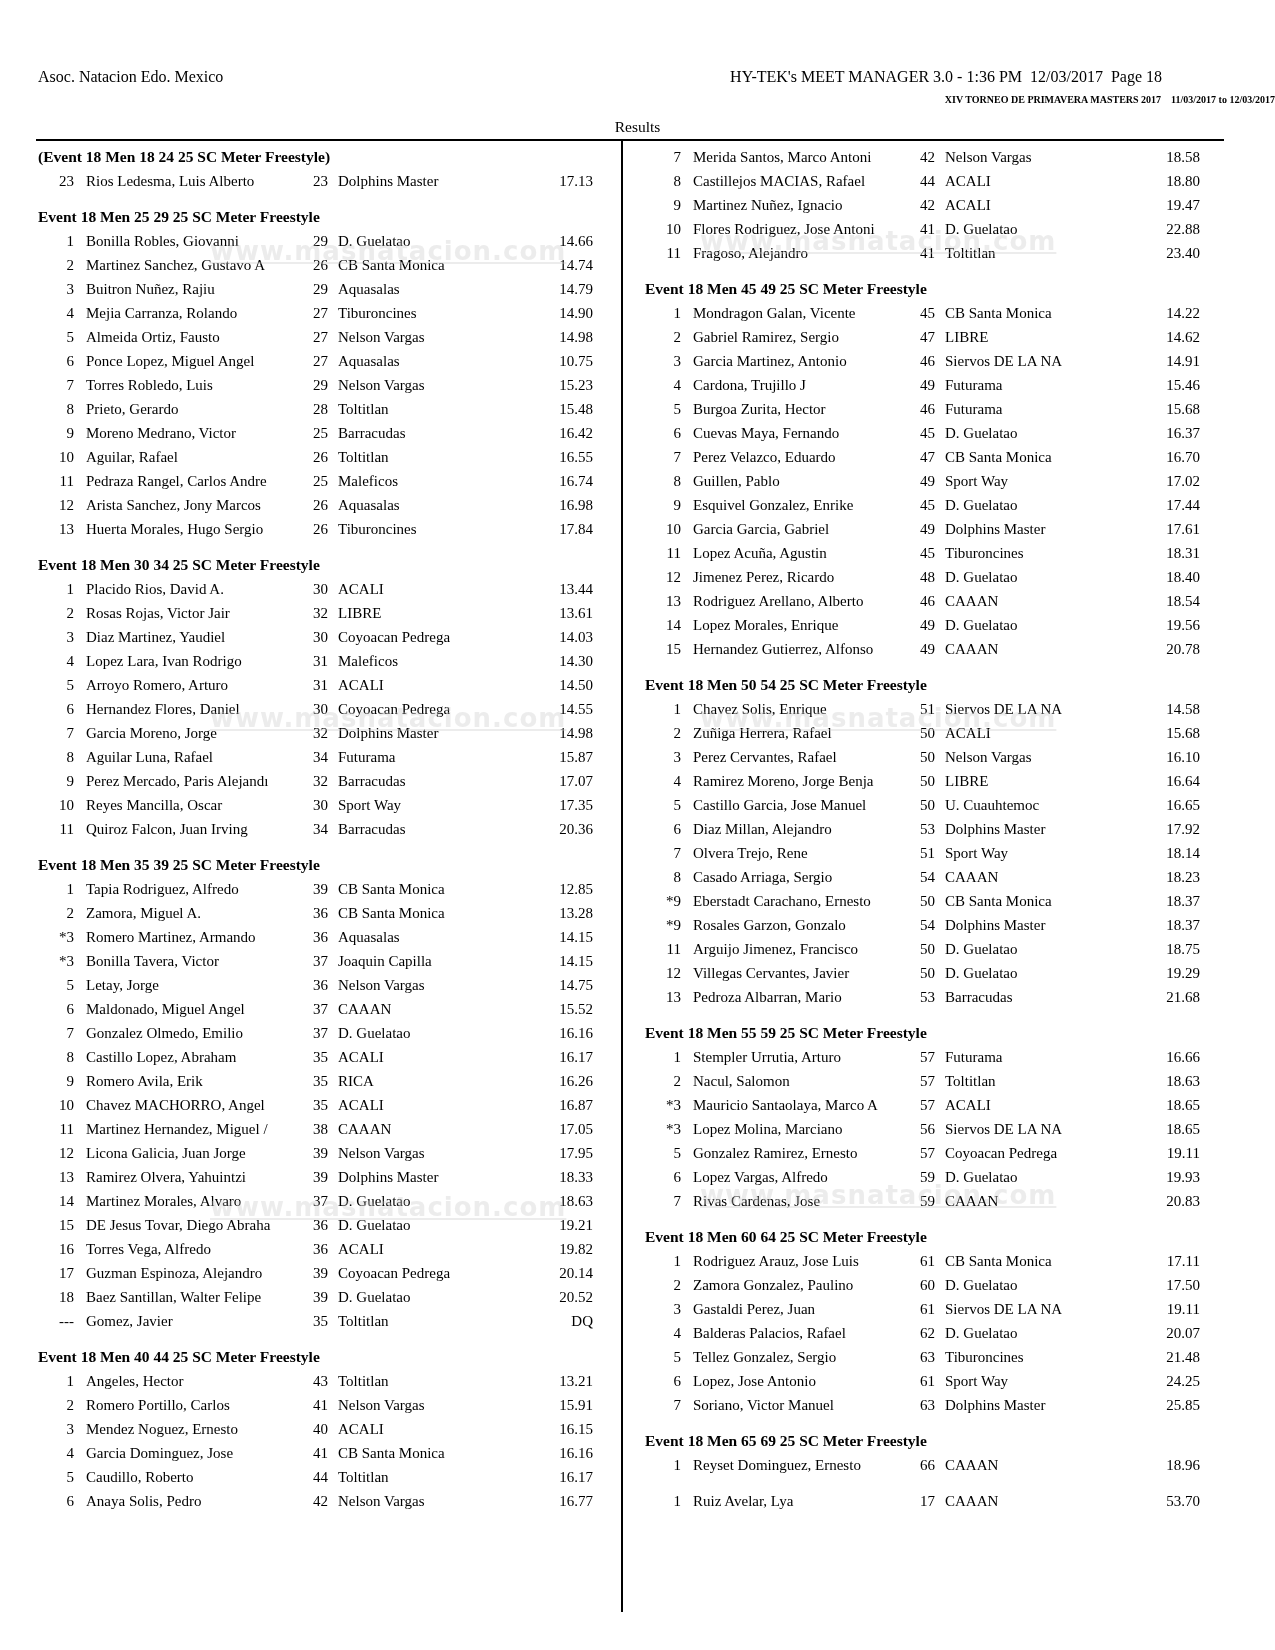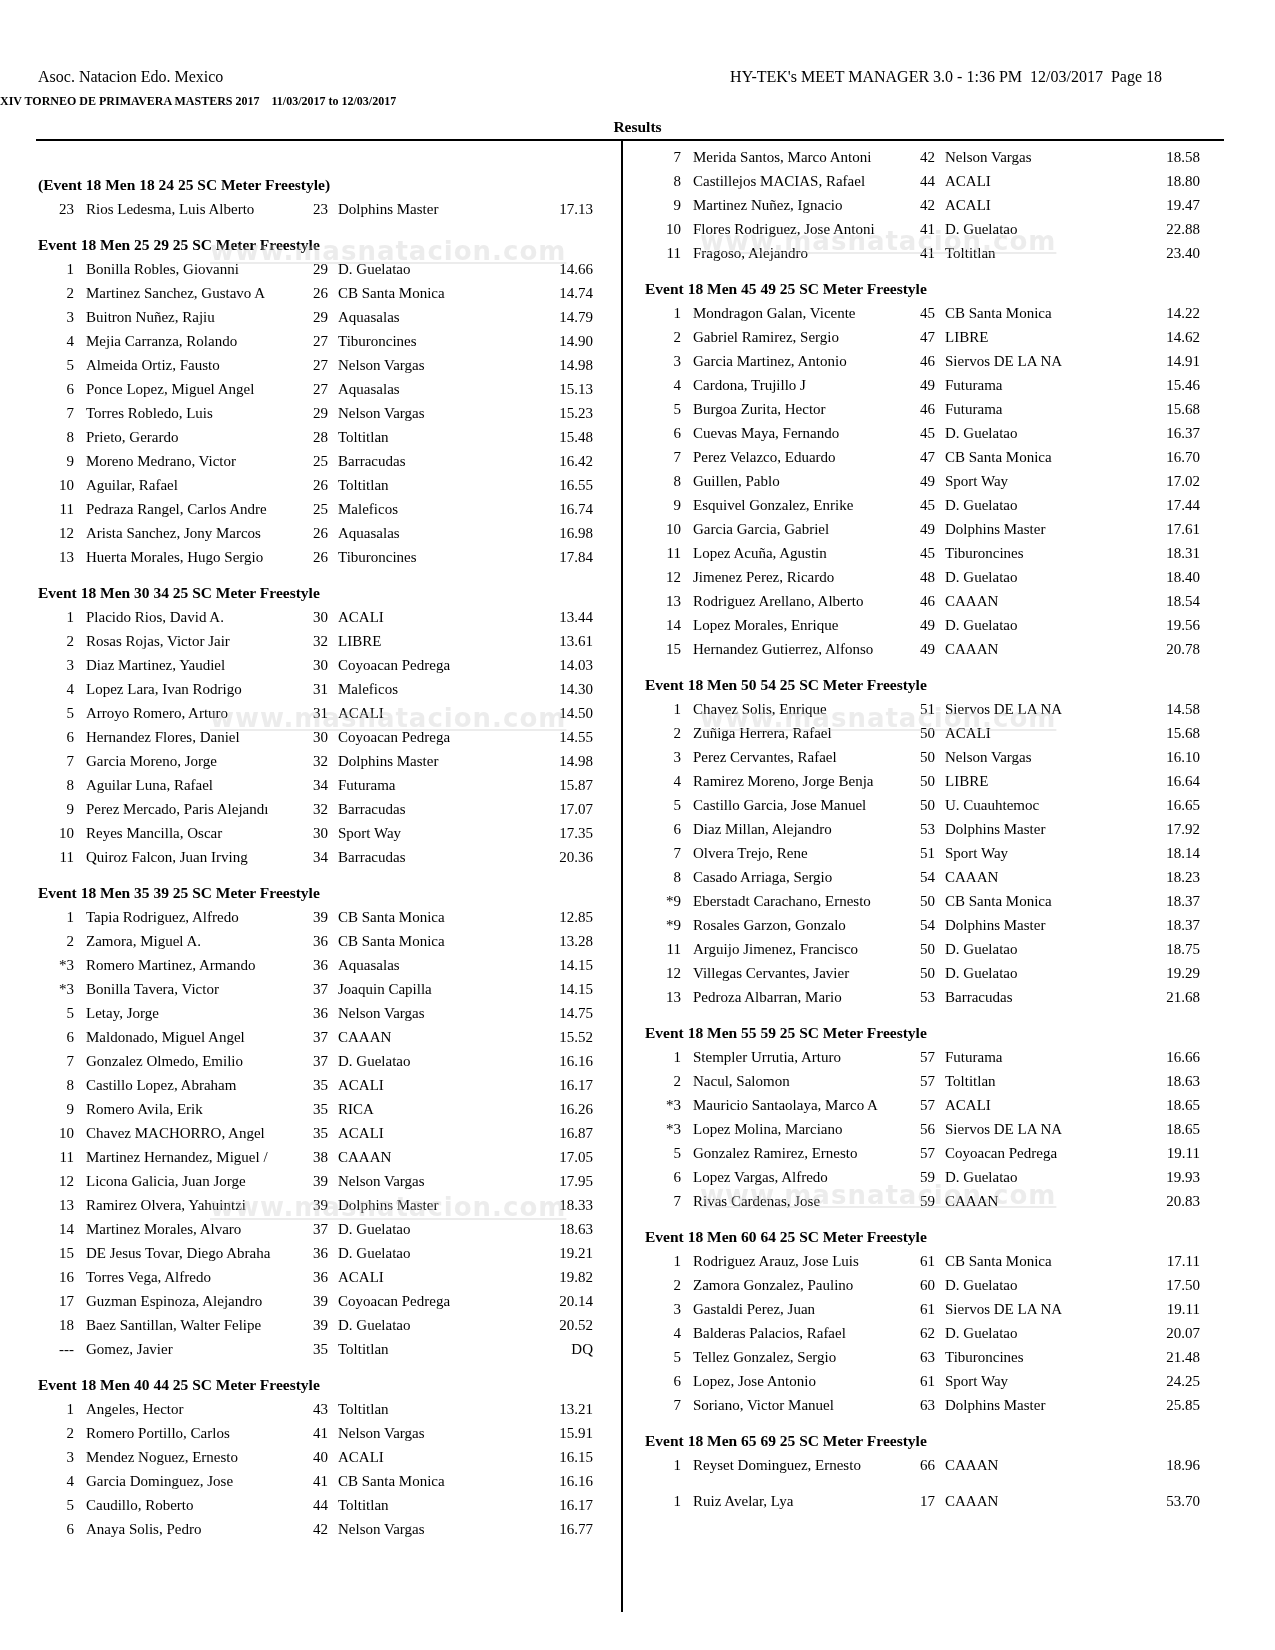--- a/index.html
+++ b/index.html
@@ -1,25 +1,25 @@
 <!DOCTYPE html>
 <html><head>
 <meta charset="utf-8">
 <style>
   html, body { margin: 0; padding: 0; background: #ffffff; }
   body { width: 1275px; height: 1650px; position: relative; overflow: hidden;
          font-family: "Liberation Serif", "DejaVu Serif", serif; color: #000; font-size: 15px; }
   .hdr-left { position: absolute; left: 38px; top: 68px; font-size: 16px; }
   .hdr-right { position: absolute; right: 113px; top: 68px; font-size: 16px; white-space: pre; }
-  .hdr-title { position: absolute; left: 0; width: 1275px; top: 94px; text-align: left; font-size: 12px; font-weight: bold; white-space: pre; }
-  .hdr-results { position: absolute; left: 0; width: 1275px; top: 118px; text-align: center; font-size: 15.5px; font-weight: bold; }
+  .hdr-title { position: absolute; left: 0; width: 1275px; top: 94px; text-align: right; font-size: 10px; font-weight: bold; white-space: pre; }
+  .hdr-results { position: absolute; left: 0; width: 1275px; top: 118px; text-align: center; font-size: 15.5px; font-weight: normal; }
   .rule { position: absolute; left: 36px; top: 139px; width: 1188px; height: 2px; background: #000; }
   .vrule { position: absolute; left: 621px; top: 139px; width: 2px; height: 1473px; background: #000; }
   .col { position: absolute; top: 145px; }
-  .col-left { left: 38px; width: 555px; margin-top: 28px; }
+  .col-left { left: 38px; width: 555px; }
   .col-right { left: 645px; width: 555px; }
   .event { margin: 0; }
   .event-title { font-weight: bold; font-size: 15.5px; height: 24px; line-height: 24px; white-space: nowrap; }
   .row { height: 24px; line-height: 24px; position: relative; white-space: nowrap; font-size: 15px; }
   .row span { position: absolute; top: 0; }
   .c-place { width: 36px; text-align: right; left: 0; }
   .c-name { left: 48px; width: 200px; overflow: hidden; }
   .c-age { left: 268px; width: 22px; text-align: right; }
   .c-team { left: 300px; width: 170px; overflow: hidden; }
   .c-time { right: 0; width: 70px; text-align: right; }
@@ -83,21 +83,21 @@
         <span class="c-name">Almeida Ortiz, Fausto</span>
         <span class="c-age">27</span>
         <span class="c-team">Nelson Vargas</span>
         <span class="c-time">14.98</span>
       </div>
       <div class="row">
         <span class="c-place">6</span>
         <span class="c-name">Ponce Lopez, Miguel Angel</span>
         <span class="c-age">27</span>
         <span class="c-team">Aquasalas</span>
-        <span class="c-time">15.13</span>
+        <span class="c-time">10.75</span>
       </div>
       <div class="row">
         <span class="c-place">7</span>
         <span class="c-name">Torres Robledo, Luis</span>
         <span class="c-age">29</span>
         <span class="c-team">Nelson Vargas</span>
         <span class="c-time">15.23</span>
       </div>
       <div class="row">
         <span class="c-place">8</span>

